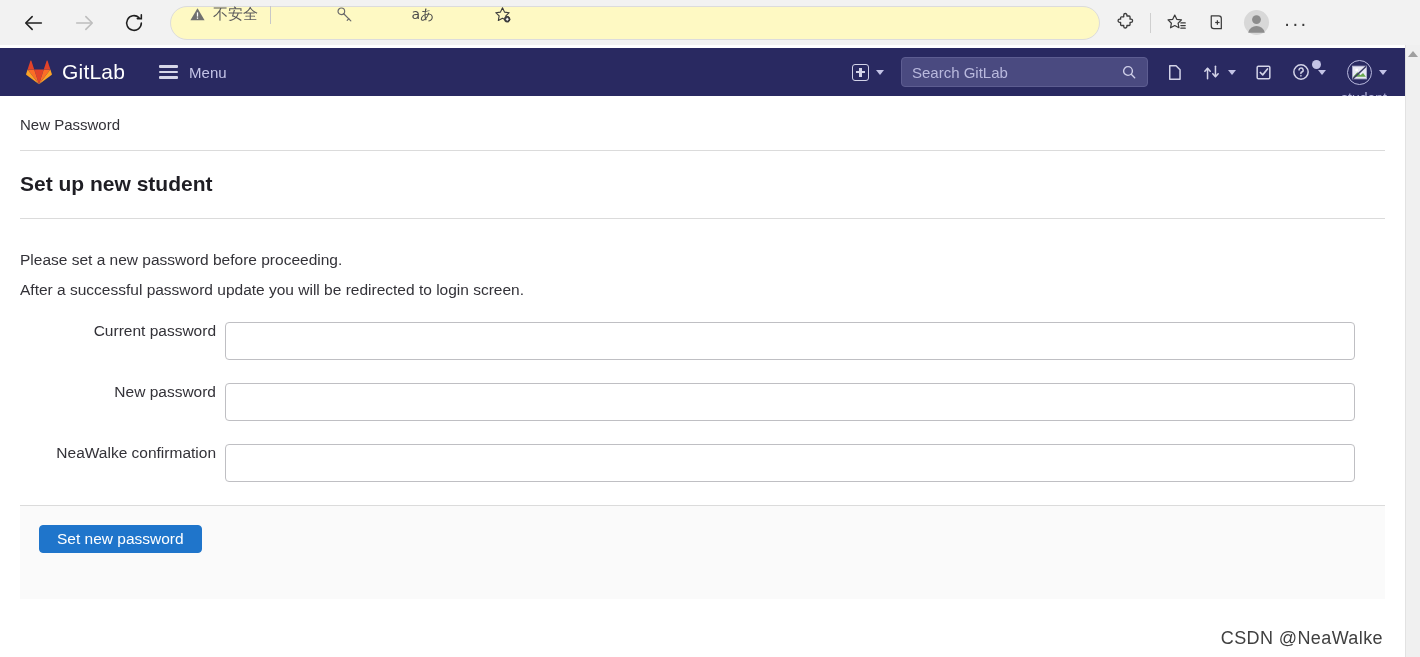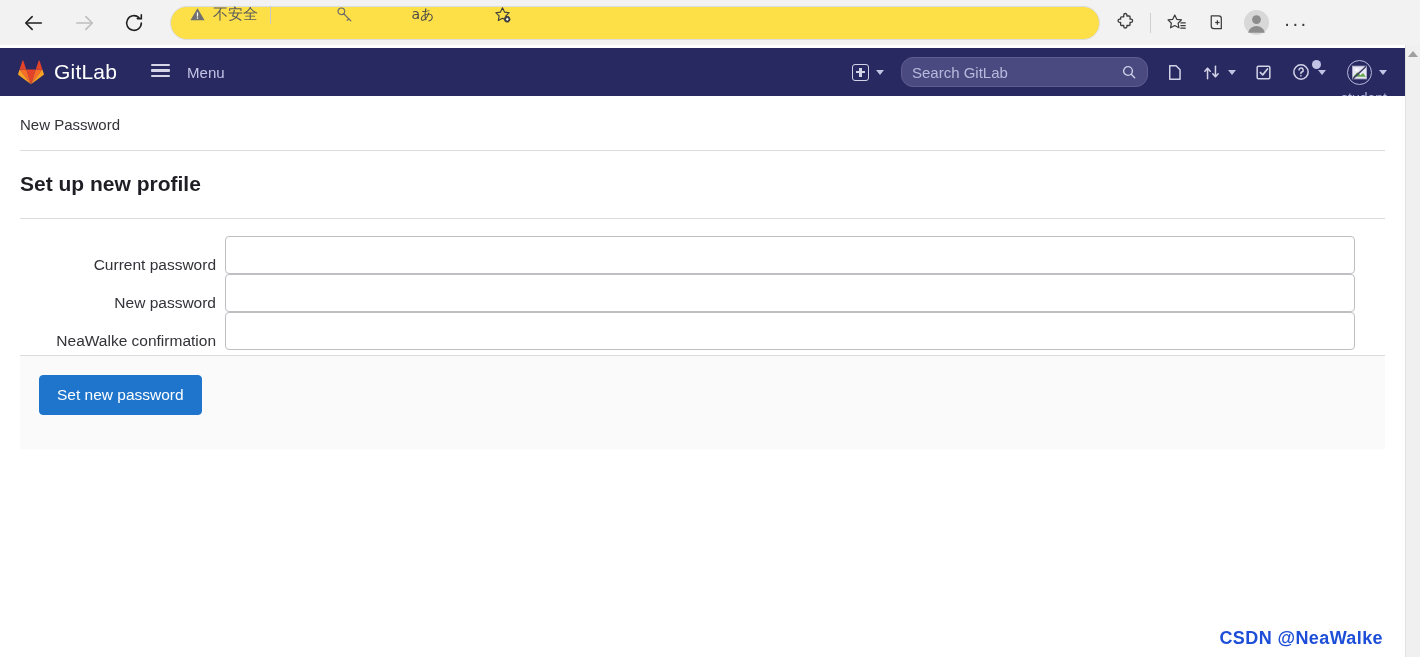--- a/index.html
+++ b/index.html
@@ -21,21 +21,21 @@
   .nav-btn {
     width: 40px; height: 36px;
     display: flex; align-items: center; justify-content: center;
     border-radius: 4px;
   }
   .nav-btn svg { display: block; }
 
   .omnibox {
     margin-left: 16px;
     width: 930px; height: 34px;
-    background: #fde047;
+    background: #fef9c3;
     border: 1px solid #dcdcdc;
     border-radius: 17px;
     display: flex; align-items: center;
     padding: 0 8px 16px 18px;
     text-align: center;
   }
   .sec-warn { display: flex; align-items: center; gap: 7px; }
   .sec-text {
     font-size: 15px; color: #5c5c5c;
     font-family: "DejaVu Sans", sans-serif;
@@ -65,28 +65,28 @@
   .chrome-div { width: 1px; height: 20px; background: #cfcfcf; margin: 0 4px; }
   .dots { font-size: 20px; color: #3b3b3b; letter-spacing: 1.5px; line-height: 1; }
 
   
   .gl-navbar {
     position: absolute; top: 48px; left: 0;
     width: 1405px; height: 48px;
     background: #292961;
     display: flex; align-items: center;
   }
-  .gl-left { display: flex; align-items: center; padding-left: 18px; gap: 0; }
+  .gl-left { display: flex; align-items: center; padding-left: 26px; gap: 0; }
   .gl-logo { width: 26px; height: 26px; }
   .gl-word {
     color: #ffffff; font-size: 21px;
     margin-left: 10px; letter-spacing: .2px;
   }
   .gl-menu {
-    display: flex; gap: 17px;
+    display: flex; align-items: center; gap: 11px;
     margin-left: 34px;
   }
   .gl-menu-label { color: #c3c3e6; font-size: 15px; }
   .hamburger { display: flex; flex-direction: column; gap: 3px; }
   .hamburger span {
     display: block; width: 19px; height: 2.6px;
     background: #d6d6e8; border-radius: 1px;
   }
 
   .gl-right {
@@ -114,21 +114,21 @@
   .plus-box::before, .plus-box::after {
     content: ""; position: absolute; background: #d3d3e8;
   }
   .plus-box::before { width: 9px; height: 2.4px; }
   .plus-box::after { width: 2.4px; height: 9px; }
 
   .gl-search {
     width: 247px; height: 30px;
     background: #4a4a80;
     border: 1px solid #5d5d91;
-    border-radius: 12px;
+    border-radius: 4px;
     display: flex; align-items: center;
     padding: 0 10px;
     margin: 0 8px;
   }
   .gl-search-ph { color: #b9b9dd; font-size: 15px; flex: 1; }
 
   .notif-dot {
     position: absolute;
     width: 9px; height: 9px; border-radius: 50%;
     background: #c3c3e6;
@@ -187,21 +187,22 @@
     height: 1px; background: #dbdbdb;
     margin: 22px 20px 0 20px;
   }
   .intro {
     padding: 26px 0 0 20px;
     font-size: 15.5px; color: #333238; line-height: 1.95;
   }
 
   .form-rows { margin-top: 17px; }
   .form-row {
-    display: flex; align-items: flex-end;
+    display: flex; align-items: flex-start;
+    margin-bottom: 23px;
   }
   .form-label {
     width: 225px; text-align: right;
     font-size: 15.5px; color: #333238;
     padding-right: 9px;
   }
   .form-input {
     width: 1130px; height: 38px;
     border: 1px solid #bfbfc3;
     border-radius: 4px;
@@ -220,29 +221,28 @@
     padding-top: 19px;
   }
   .submit-btn {
     margin-left: 19px;
     background: #1f75cb;
     color: #ffffff;
     border: 1px solid #1f75cb;
     border-radius: 4px;
     font-size: 15.5px;
     font-family: "Liberation Sans", sans-serif;
-    padding: 10px 17px;
+    padding: 4px 17px;
     cursor: pointer;
   }
   .watermark {
     position: absolute;
     right: 22px; bottom: 8px;
-    font-size: 18px; color: #1d4ed8;
+    font-size: 18px; color: #404040;
     letter-spacing: .4px;
-    font-weight: bold;
   }
 </style>
 </head>
 <body>
 
 <div class="browser-bar">
   <div class="nav-btns">
     <div class="nav-btn">
       <svg width="22" height="22" viewBox="0 0 24 24" fill="none" stroke="#202020" stroke-width="1.7" stroke-linecap="round" stroke-linejoin="round">
         <line x1="20" y1="12" x2="4" y2="12"></line>
@@ -415,23 +415,27 @@
 </div>
 
 <div class="scrollbar">
   <div class="scroll-arrow"></div>
 </div>
 
 <div class="page">
   <div class="breadcrumb">New Password</div>
   <div class="rule"></div>
 
-  <div class="page-title">Set up new profile</div>
+  <div class="page-title">Set up new student</div>
   <div class="rule2"></div>
 
+  <div class="intro">
+    <div>Please set a new password before proceeding.</div>
+    <div>After a successful password update you will be redirected to login screen.</div>
+  </div>
 
   <div class="form-rows">
     <div class="form-row">
       <div class="form-label">Current password</div>
       <input class="form-input" type="password" value="" style="">
     </div>
     <div class="form-row">
       <div class="form-label">New password</div>
       <input class="form-input" type="password" value="" style="">
     </div>

